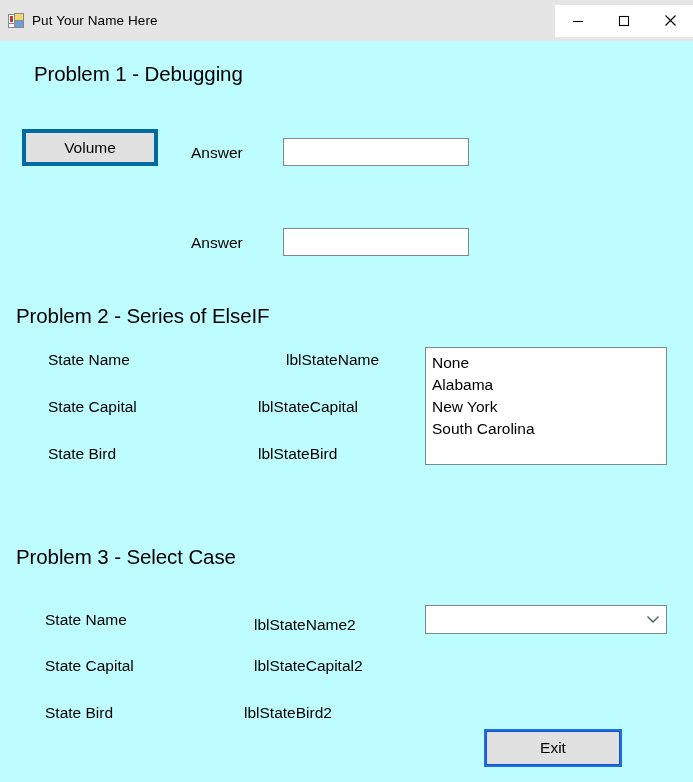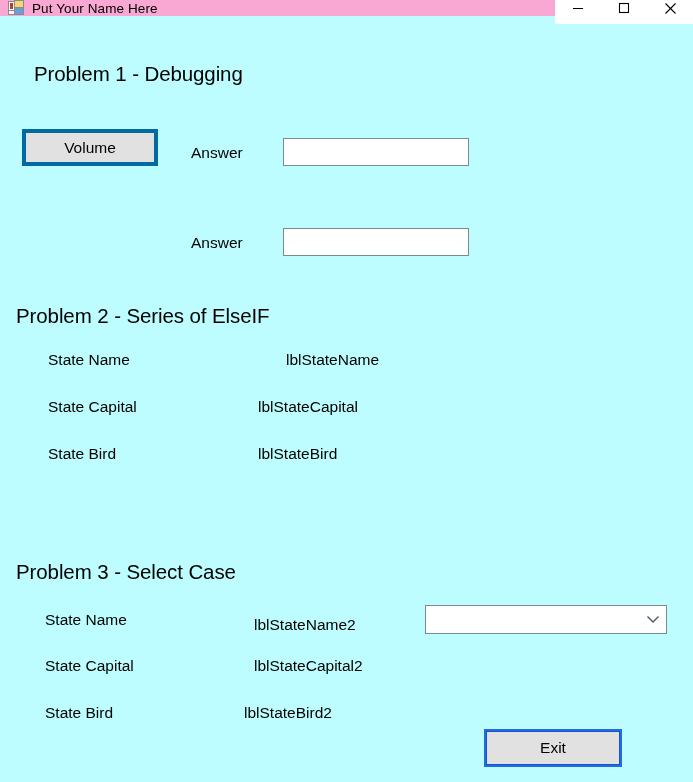--- a/index.html
+++ b/index.html
@@ -20,22 +20,22 @@
     height: 782px;
     background: #bdfdff;
     box-sizing: border-box;
   }
 
   
   #title-bar {
     position: absolute;
     left: 0; top: 0;
     width: 693px;
-    height: 16px;
-    background: #f9a8d4;
+    height: 41px;
+    background: #e5e5e5;
     display: flex;
     align-items: center;
     box-sizing: border-box;
   }
   #app-icon {
     width: 16px;
     height: 16px;
     margin-left: 8px;
     margin-right: 8px;
     flex: none;
@@ -215,22 +215,28 @@
 
   <div class="wf-label" style="left:48px; top:351px;">State Name</div>
   <div class="wf-label" style="left:258px; top:351px;margin-left:28px;">lblStateName</div>
 
   <div class="wf-label" style="left:48px; top:398px;">State Capital</div>
   <div class="wf-label" style="left:258px; top:398px;">lblStateCapital</div>
 
   <div class="wf-label" style="left:48px; top:445px;">State Bird</div>
   <div class="wf-label" style="left:258px; top:445px;">lblStateBird</div>
 
-
-  <div class="section-heading" style="left:16px; top:560px;">Problem 3 - Select Case</div>
+  <div id="state-listbox">
+    <div class="listbox-item">None</div>
+    <div class="listbox-item">Alabama</div>
+    <div class="listbox-item">New York</div>
+    <div class="listbox-item">South Carolina</div>
+  </div>
+
+  <div class="section-heading" style="left:16px; top:545px;">Problem 3 - Select Case</div>
 
   <div class="wf-label" style="left:45px; top:611px;">State Name</div>
   <div class="wf-label" style="left:254px; top:616px;">lblStateName2</div>
 
   <div class="wf-label" style="left:45px; top:657px;">State Capital</div>
   <div class="wf-label" style="left:254px; top:657px;">lblStateCapital2</div>
 
   <div class="wf-label" style="left:45px; top:704px;">State Bird</div>
   <div class="wf-label" style="left:244px; top:704px;">lblStateBird2</div>
 

